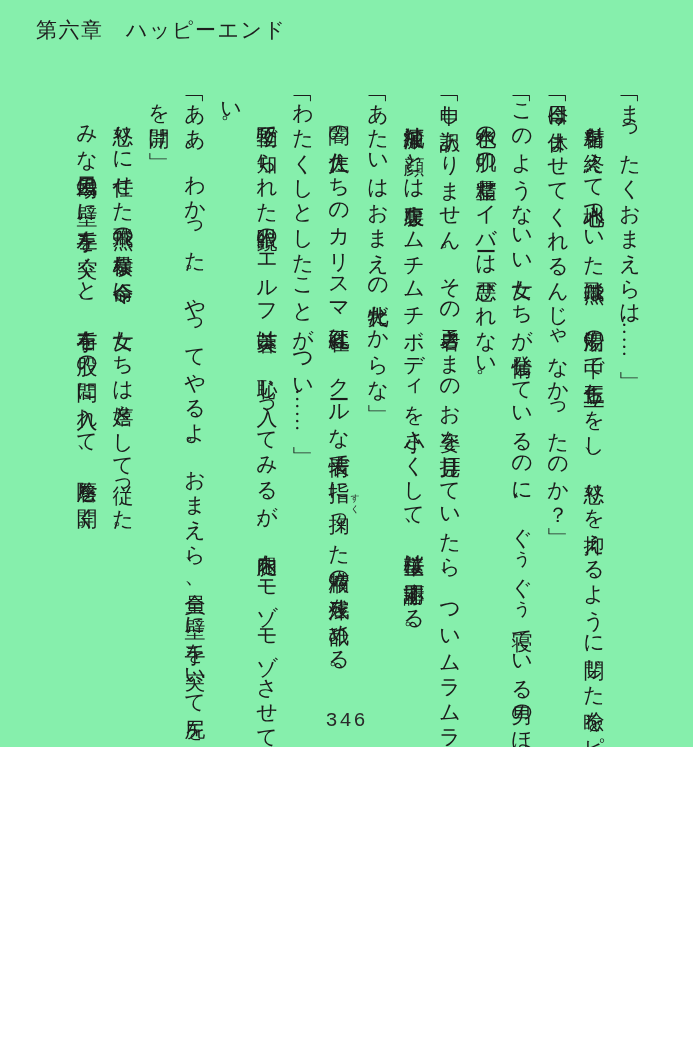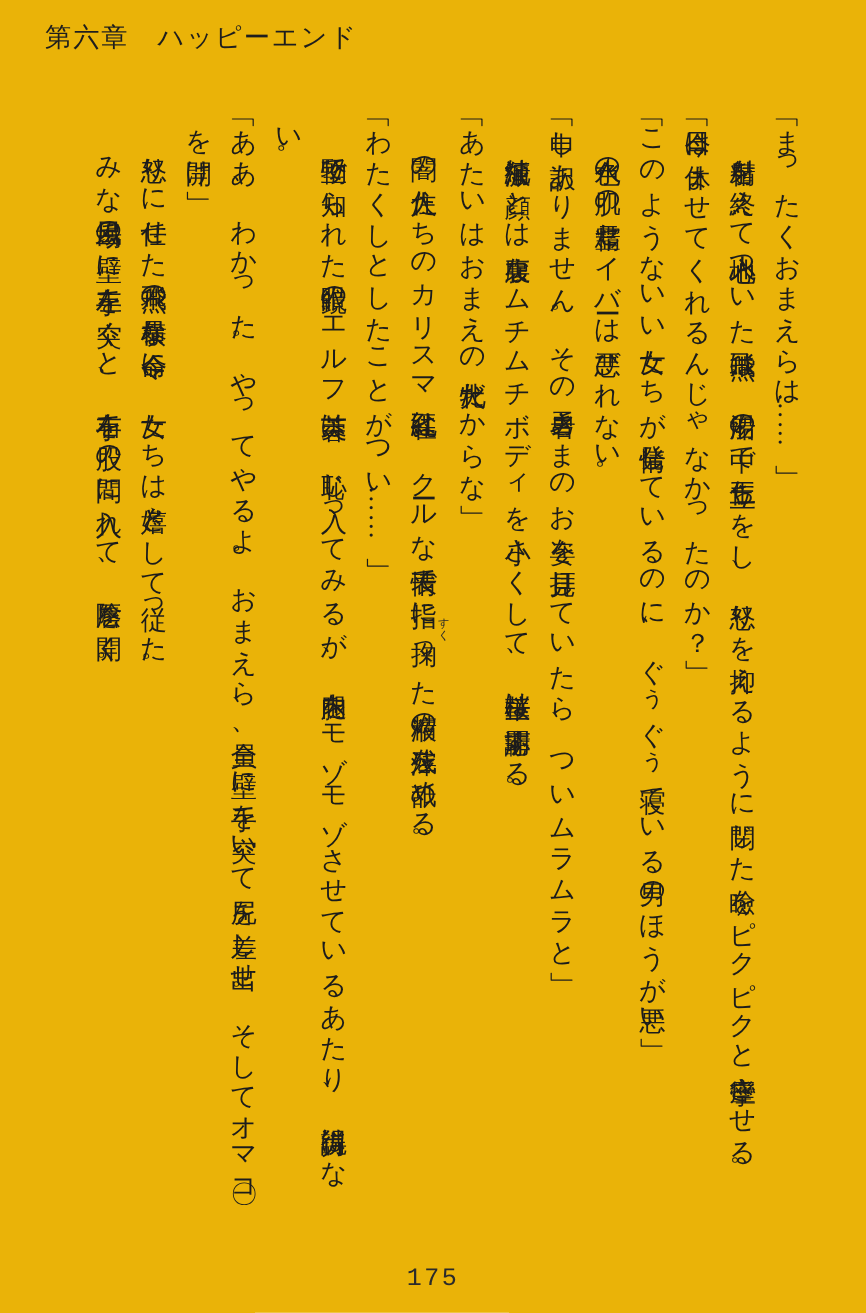--- a/index.html
+++ b/index.html
@@ -1,20 +1,20 @@
 <!DOCTYPE html>
 <html><head>
 <meta charset="utf-8">
 <style>
   html, body { margin: 0; padding: 0; }
   .page {
     position: relative;
     width: 693px;
-    height: 1050px;
-    background: #eab308;
+    height: 747px;
+    background: #86efac;
     overflow: hidden;
     font-family: "Liberation Serif", serif;
   }
   .chapter-header {
     position: absolute;
     left: 36px;
     top: 16px;
     font-size: 21px;
     letter-spacing: 1.5px;
     color: #1e1e1e;
@@ -69,14 +69,14 @@
       <p class="para indent">清純派な顔とは裏腹なムチムチボディを小さくして、桜華は一応謝罪する。</p>
       <p class="para">「あたいはおまえの牝犬だからな」</p>
       <p class="para indent">闇の住人たちのカリスマ紅孔雀は、クールな表情で指に<ruby>掬<rt>すく</rt></ruby>った精液の残滓を舐める。</p>
       <p class="para">「わたくしとしたことがつい……」</p>
       <p class="para indent">堅物で知られた眼鏡のエルフ芙蓉は、恥じ入ってみるが、内腿をモゾモゾさせているあたり、説得力はない。</p>
       <p class="para">「ああ、わかった。やってやるよ。おまえら、全員、壁に手を突いて尻を差し出せ。そしてオマ〇コを開け」</p>
       <p class="para indent">怒りに任せた飛燕の横暴な命令に、女たちは嬉々として従った。</p>
       <p class="para indent">みな風呂場の壁に左手を突くと、右手を股の間に入れて、陰唇を開く。</p>
     </div>
 
-  <div class="page-number">175</div>
+  <div class="page-number">346</div>
 </div>
 
 </body></html>

